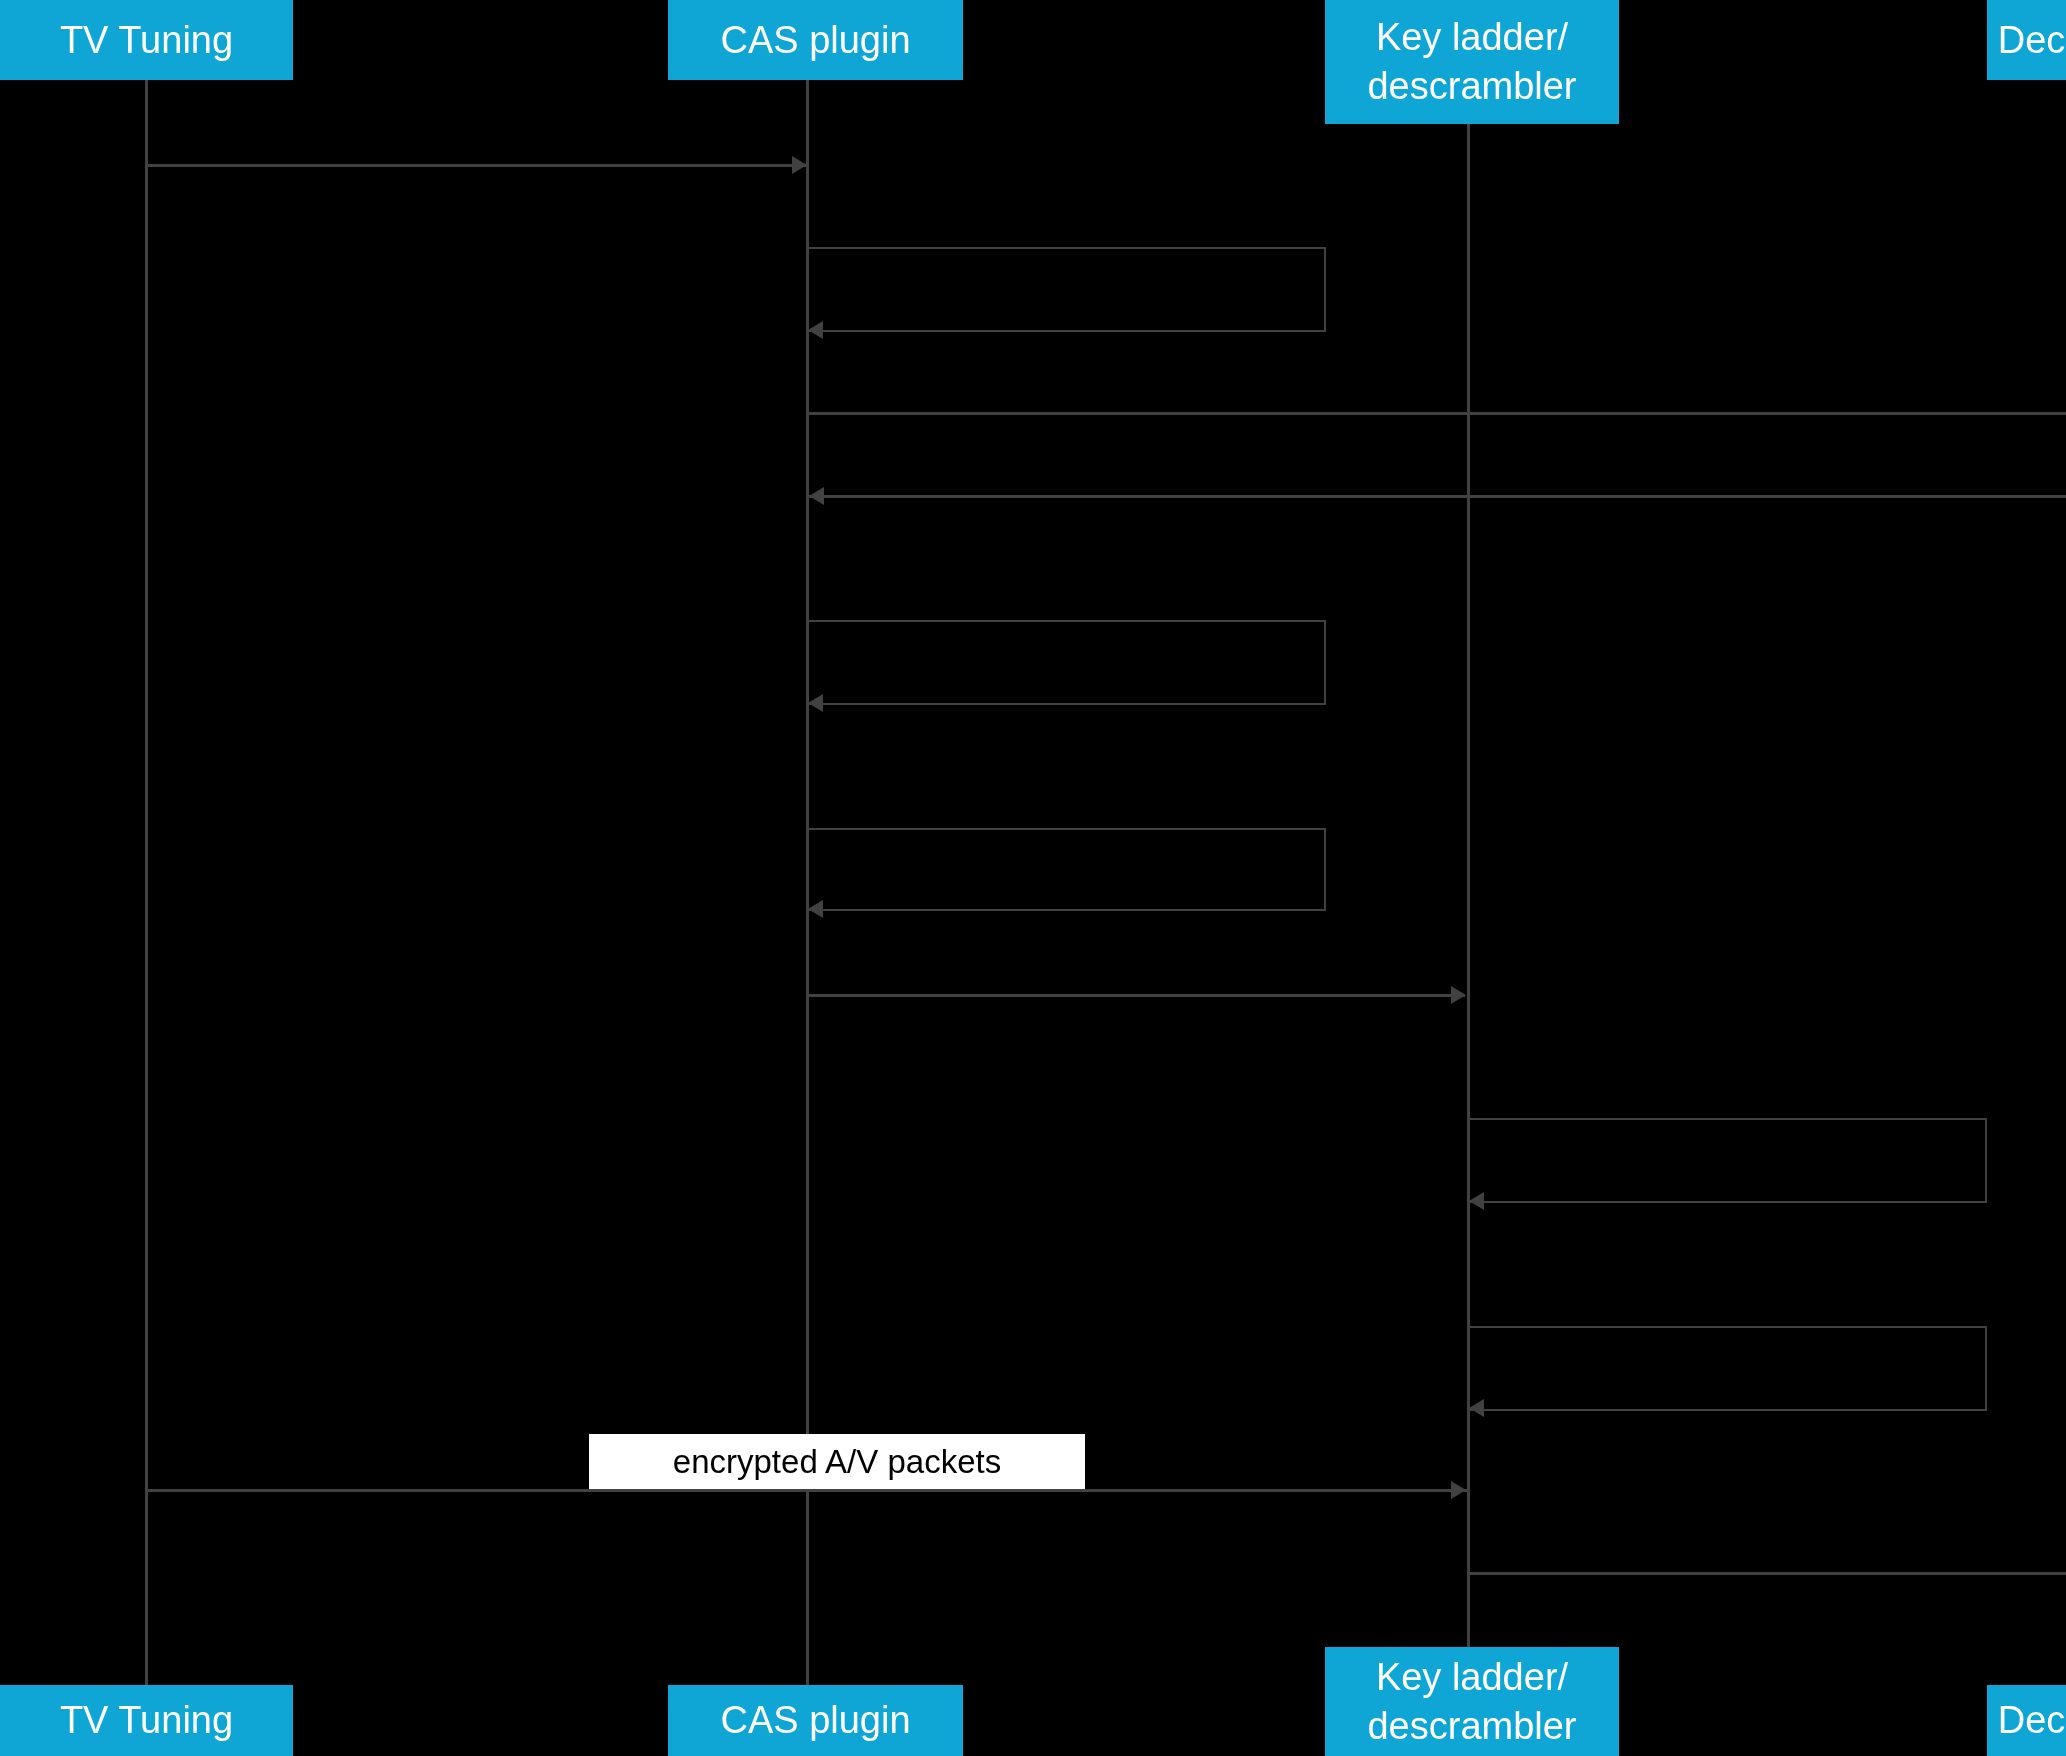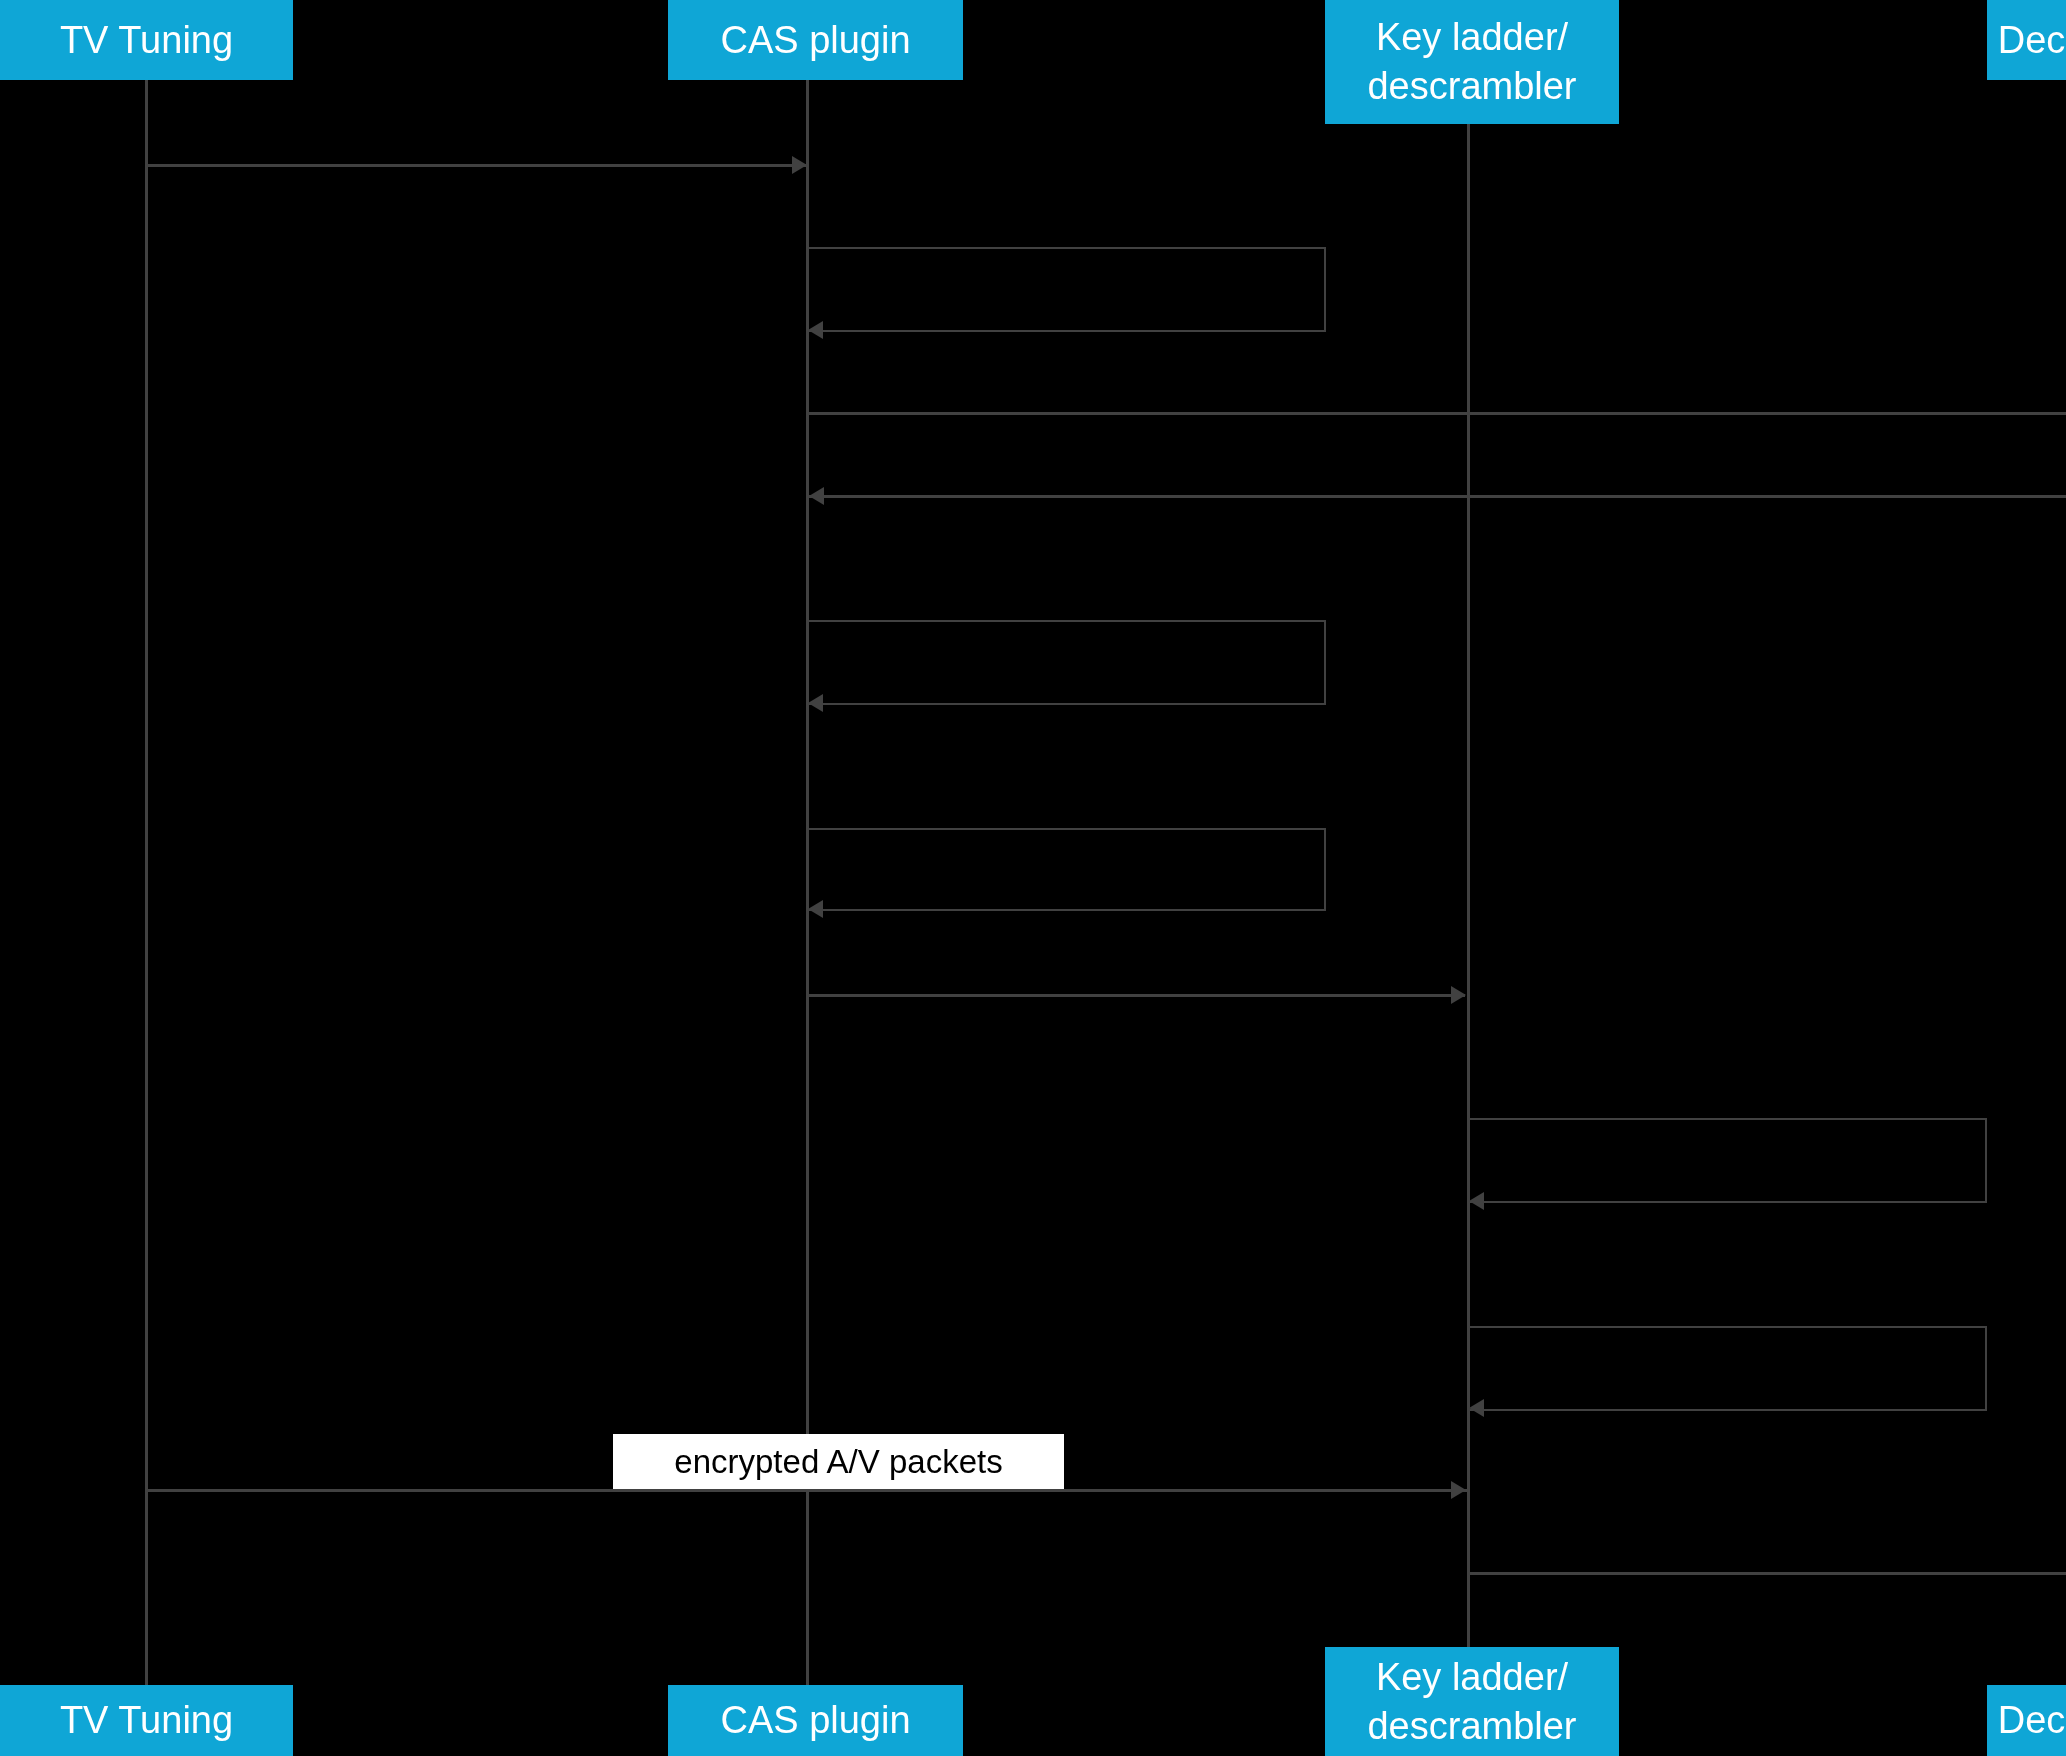--- a/index.html
+++ b/index.html
@@ -119,20 +119,20 @@
 
   <div class="msg-line" style="left:807px;top:994px;width:658px;"></div>
   <div class="arrow-right" style="left:1451px;top:986px;"></div>
 
   <div class="self-loop" style="left:1467px;top:1118px;width:520px;height:85px;"></div>
   <div class="arrow-left" style="left:1469px;top:1192px;"></div>
 
   <div class="self-loop" style="left:1467px;top:1326px;width:520px;height:85px;"></div>
   <div class="arrow-left" style="left:1469px;top:1399px;"></div>
 
-  <div class="msg-label" style="left:589px;top:1434px;width:451px;height:55px;margin-left:24px;">encrypted A/V packets</div>
+  <div class="msg-label" style="left:589px;top:1434px;width:496px;height:55px;">encrypted A/V packets</div>
   <div class="msg-line" style="left:146px;top:1489px;width:1321px;"></div>
   <div class="arrow-right" style="left:1451px;top:1481px;"></div>
 
   <div class="msg-line" style="left:1468px;top:1572px;width:660px;"></div>
 
 </div>
 
 
 </body></html>

